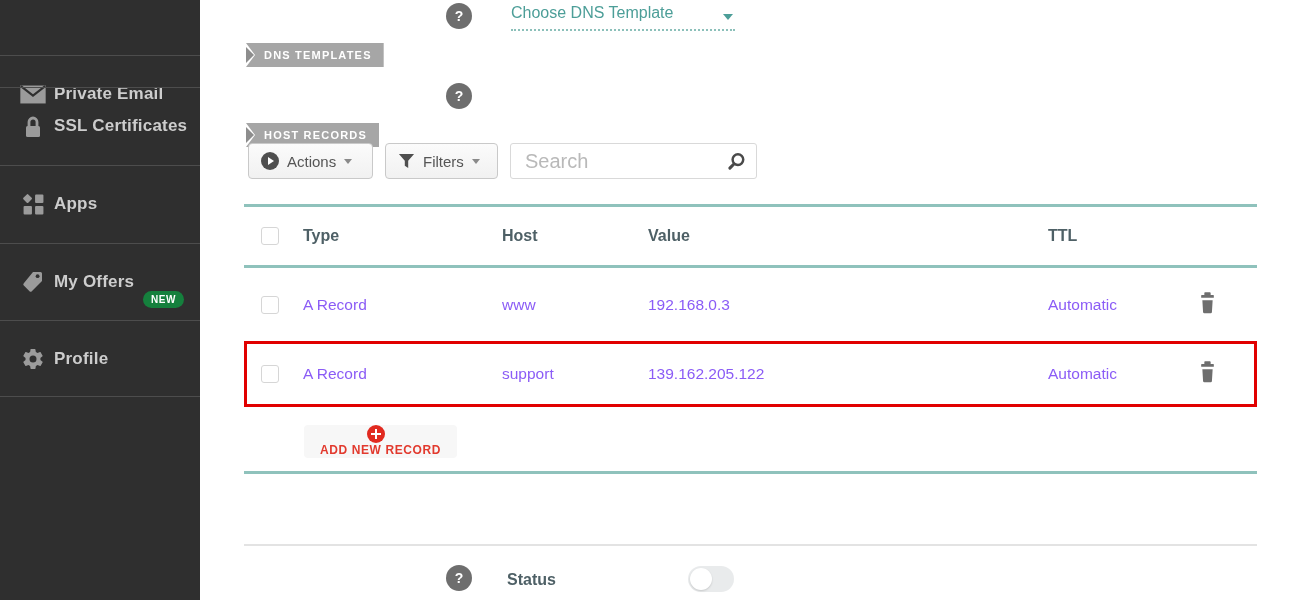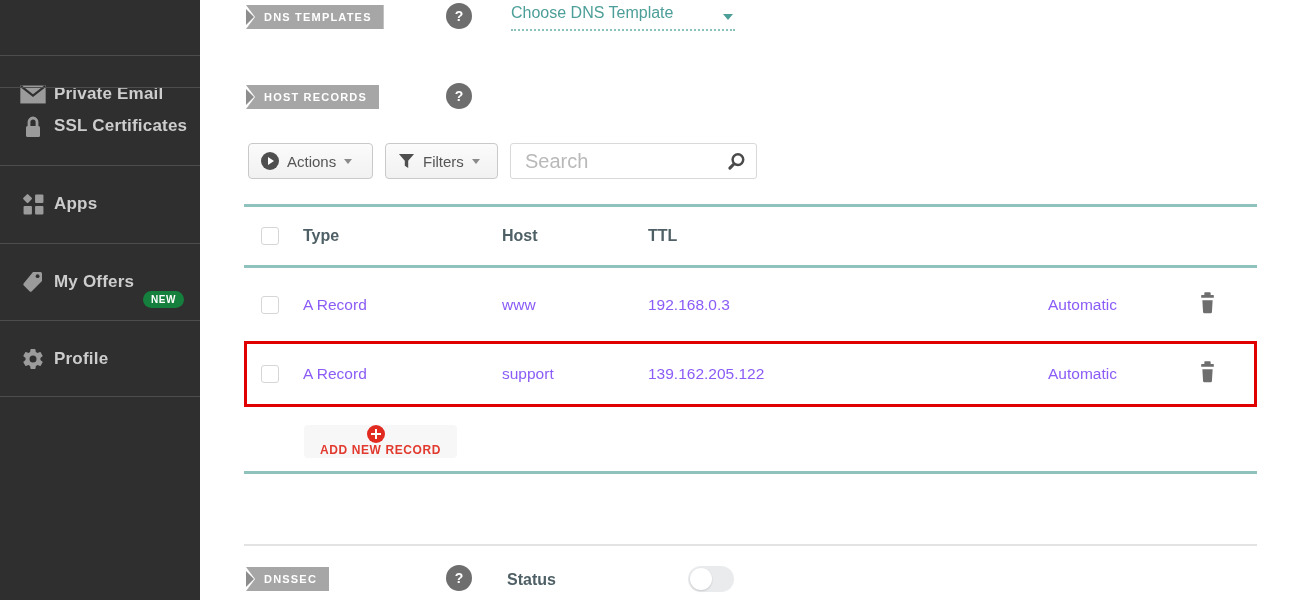--- a/index.html
+++ b/index.html
@@ -8,21 +8,21 @@
 
   
   .sidebar { position:absolute; left:0; top:0; width:200px; height:600px; background:#2f2f2f; }
   .side-item { position:absolute; left:0; width:200px; height:77px; border-top:1px solid #4d4d4d; display:flex; align-items:center; cursor:pointer; }
   .side-item .s-icon { width:26px; margin-left:20px; margin-right:8px; display:flex; justify-content:center; }
   .side-item .s-label { color:#cdcdcd; font-size:17px; font-weight:bold; letter-spacing:.2px; }
   .side-divider-last { position:absolute; left:0; top:396px; width:200px; border-top:1px solid #4d4d4d; }
   .new-badge { position:absolute; left:143px; top:10px; background:#15803d; color:#fff; font-size:10px; font-weight:bold; letter-spacing:.5px; padding:3px 8px; border-radius:9px;margin-top:37px; }
 
   
-  .ribbon { position:absolute; height:24px; }
+  .ribbon { position:absolute; height:24px;margin-top:38px; }
   .ribbon-arrow { position:absolute; left:0; top:4px; width:0; height:0; border-top:8px solid transparent; border-bottom:8px solid transparent; border-left:8px solid #8d8d8d; }
   .ribbon-label { display:inline-block; height:24px; line-height:24px; background:#a6a6a6; color:#fff; font-size:11px; font-weight:bold; letter-spacing:1.2px; padding:0 12px 0 18px; clip-path:polygon(0 0,100% 0,100% 100%,0 100%,9px 50%); }
 
   
   .help { position:absolute; width:26px; height:26px; border-radius:50%; background:#6e6e6e; color:#fff; font-size:14px; font-weight:bold; display:flex; align-items:center; justify-content:center; cursor:pointer; }
 
   
   .dns-dropdown { position:absolute; left:511px; top:4px; width:224px; height:27px; border-bottom:2px dotted #8cc0ba; color:#4c9e98; font-size:16px; cursor:pointer; }
   .dns-dropdown .dd-caret { position:absolute; right:2px; top:10px; width:0; height:0; border-left:5px solid transparent; border-right:5px solid transparent; border-top:6px solid #4c9e98; }
 
@@ -168,20 +168,21 @@
         </svg>
     </span>
   </div>
 
   <div class="table">
     <div class="t-line"></div>
     <div class="t-row t-head">
       <span class="cb"></span>
       <span class="hd col-type">Type</span>
       <span class="hd col-host">Host</span>
+      <span class="hd col-value">Value</span>
       <span class="hd col-ttl">TTL</span>
     </div>
     <div class="t-line"></div>
     <div class="t-row t-body1">
       <span class="cb"></span>
       <span class="cell col-type">A Record</span>
       <span class="cell col-host">www</span>
       <span class="cell col-value">192.168.0.3</span>
       <span class="cell col-ttl">Automatic</span>
       <span class="trash">

